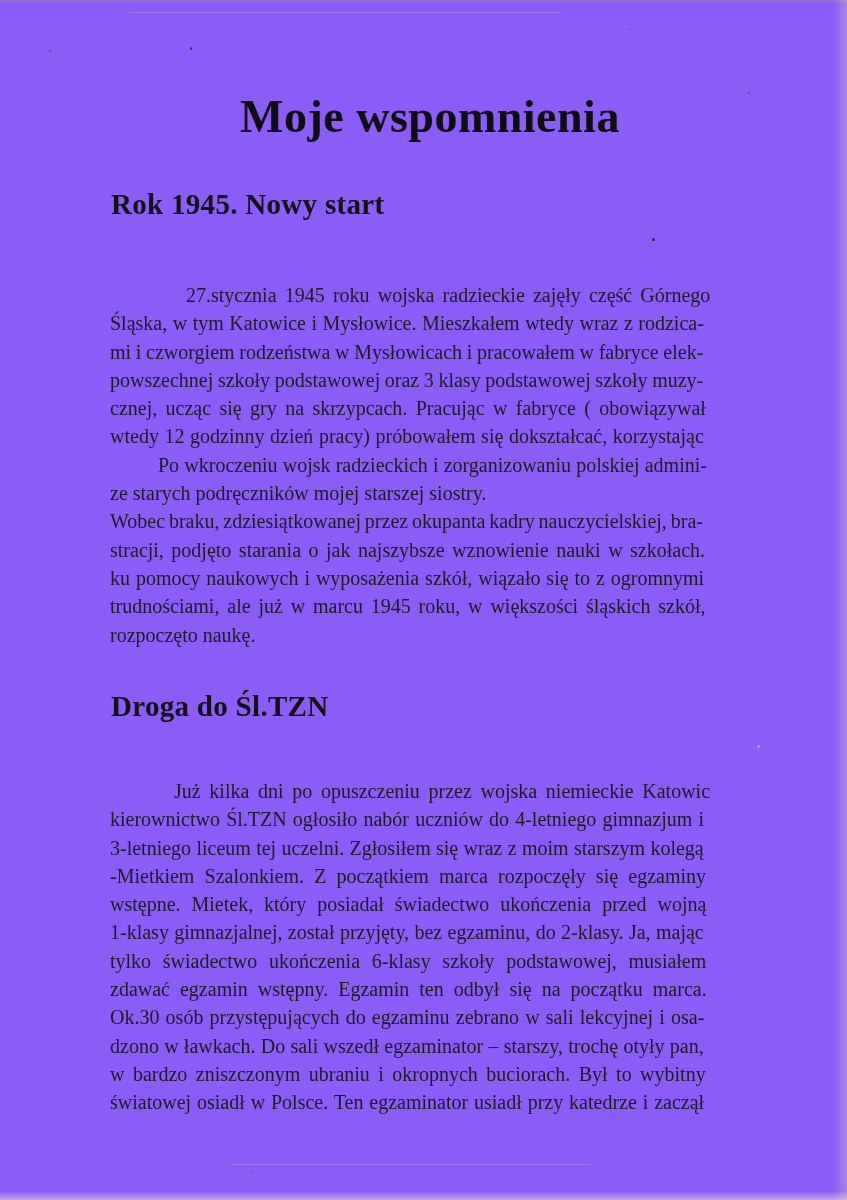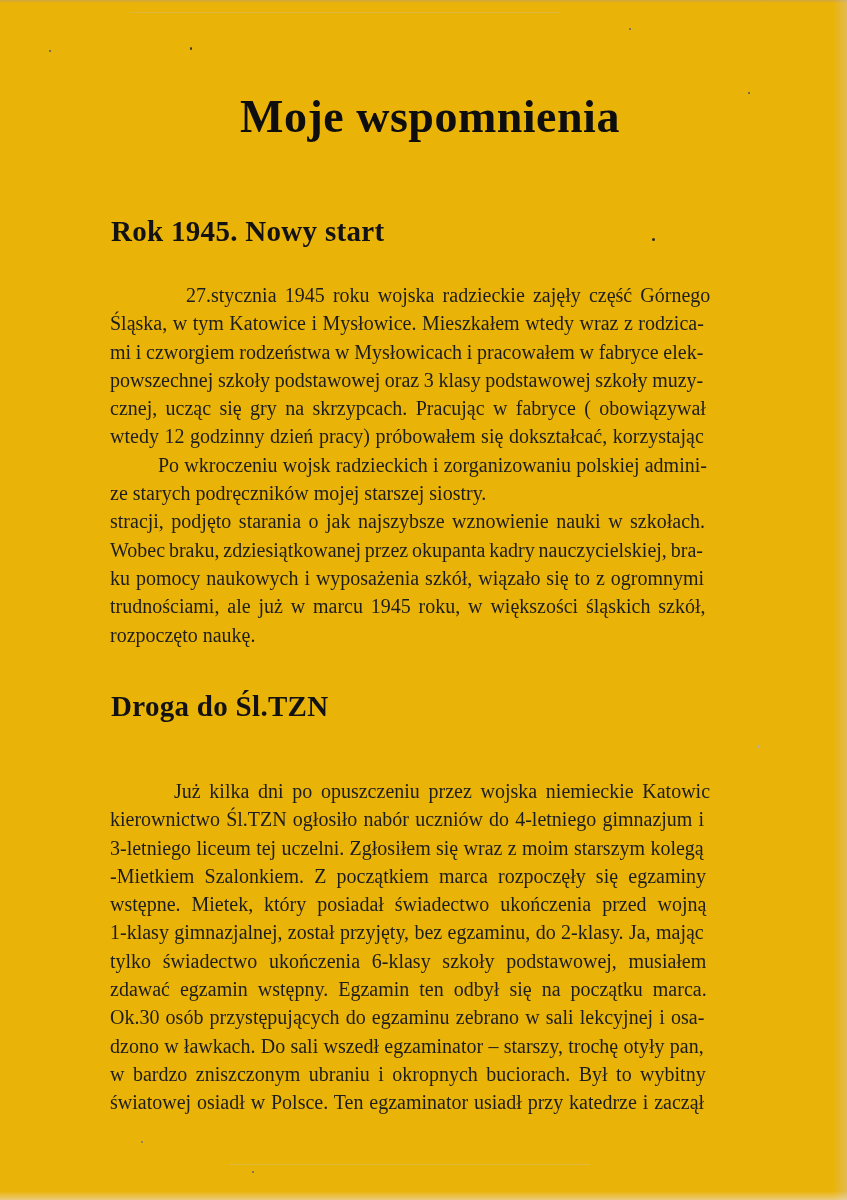--- a/index.html
+++ b/index.html
@@ -1,19 +1,19 @@
 <!DOCTYPE html>
 <html lang="pl"><head>
 <meta charset="utf-8">
 <style>
   html,body { margin:0; padding:0; background:#ffffff; }
   .scan {
     position:relative;
     width:847px; height:1200px;
-    background:#eab308;
+    background:#8b5cf6;
     overflow:hidden;
     font-family:"Liberation Serif","DejaVu Serif",serif;
     color:#1c1c1c;
   }
   
   .edge-top    { position:absolute; left:0; top:0; width:847px; height:3px;
                  background:linear-gradient(to bottom, rgba(170,150,140,0.45), rgba(170,150,140,0)); }
   .edge-right  { position:absolute; right:0; top:0; width:14px; height:1200px;
                  background:linear-gradient(to left, rgba(215,198,192,0.40), rgba(215,198,192,0)); }
   .edge-bottom { position:absolute; left:0; bottom:0; width:847px; height:9px;
@@ -27,21 +27,21 @@
     position:absolute; top:94px; left:110px; width:640px;
     margin:0; text-align:center;
     font-size:46px; font-weight:bold; letter-spacing:0.5px;
     color:#0e0e0e; line-height:1;
   }
   .heading {
     position:absolute; left:111px; margin:0;
     font-size:29px; font-weight:bold; color:#121212; line-height:1;
     letter-spacing:0.3px;
   }
-  .heading-1 { top:217px;text-align:center; }
+  .heading-1 { top:190px;text-align:center; }
   .heading-2 { top:692px; }
 
   .body-block { position:absolute; left:110px; width:638px; }
   .body-1 { top:281px; }
   .body-2 { top:777px; }
 
   .line {
     font-size:20px; line-height:28.3px;
     white-space:nowrap; color:#1d1d1d;
   }
@@ -62,22 +62,22 @@
   <h2 class="heading heading-1">Rok 1945. Nowy start</h2>
   <div class="body-block body-1">
       <div class="line" style="padding-left: 76px; word-spacing: 3.1875px;"><span>27.stycznia 1945 roku wojska radzieckie zajęły część Górnego</span></div>
       <div class="line" style="word-spacing: 0.514062px;"><span>Śląska, w tym Katowice i Mysłowice. Mieszkałem wtedy wraz z rodzica-</span></div>
       <div class="line" style="word-spacing: -0.278125px;"><span>mi i czworgiem rodzeństwa w Mysłowicach i pracowałem w fabryce elek-</span></div>
       <div class="line" style="word-spacing: -0.408203px;"><span>powszechnej szkoły podstawowej oraz 3 klasy podstawowej szkoły muzy-</span></div>
       <div class="line" style="word-spacing: 3.39062px;"><span>cznej, ucząc się gry na skrzypcach. Pracując w fabryce ( obowiązywał</span></div>
       <div class="line" style="word-spacing: 0.572266px;"><span>wtedy 12 godzinny dzień pracy) próbowałem się dokształcać, korzystając</span></div>
       <div class="line" style="padding-left: 48px; word-spacing: 0.15625px;"><span>Po wkroczeniu wojsk radzieckich i zorganizowaniu polskiej admini-</span></div>
       <div class="line rag"><span>ze starych podręczników mojej starszej siostry.</span></div>
+      <div class="line" style="word-spacing: -1.13839px;"><span>Wobec braku, zdziesiątkowanej przez okupanta kadry nauczycielskiej, bra-</span></div>
       <div class="line" style="word-spacing: 2.49479px;"><span>stracji, podjęto starania o jak najszybsze wznowienie nauki w szkołach.</span></div>
-      <div class="line" style="word-spacing: -1.13839px;"><span>Wobec braku, zdziesiątkowanej przez okupanta kadry nauczycielskiej, bra-</span></div>
       <div class="line" style="word-spacing: 0.926562px;"><span>ku pomocy naukowych i wyposażenia szkół, wiązało się to z ogromnymi</span></div>
       <div class="line" style="word-spacing: 2.8375px;"><span>trudnościami, ale już w marcu 1945 roku, w większości śląskich szkół,</span></div>
       <div class="line rag"><span>rozpoczęto naukę.</span></div>
     </div>
 
   <h2 class="heading heading-2">Droga do Śl.TZN</h2>
   <div class="body-block body-2">
       <div class="line" style="padding-left: 64px; word-spacing: 3.68945px;"><span>Już kilka dni po opuszczeniu przez wojska niemieckie Katowic</span></div>
       <div class="line" style="word-spacing: 1.1543px;"><span>kierownictwo Śl.TZN ogłosiło nabór uczniów do 4-letniego gimnazjum i</span></div>
       <div class="line" style="word-spacing: 0.334375px;"><span>3-letniego liceum tej uczelni. Zgłosiłem się wraz z moim starszym kolegą</span></div>

